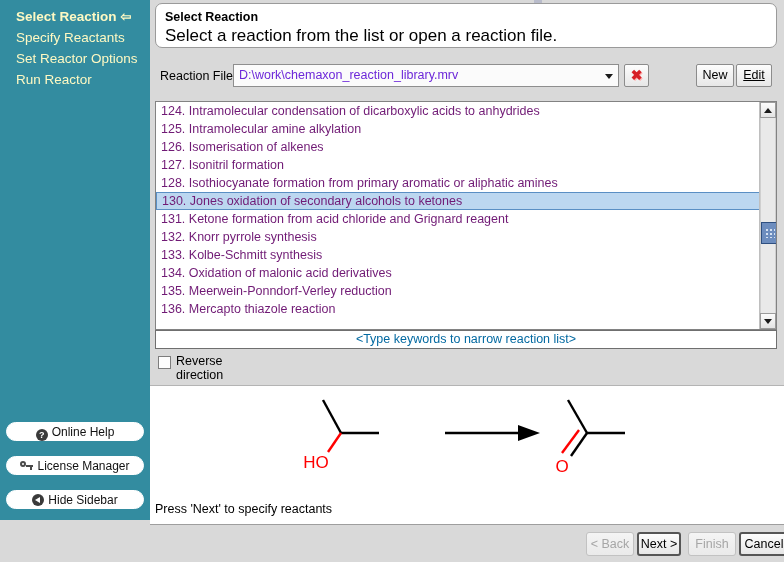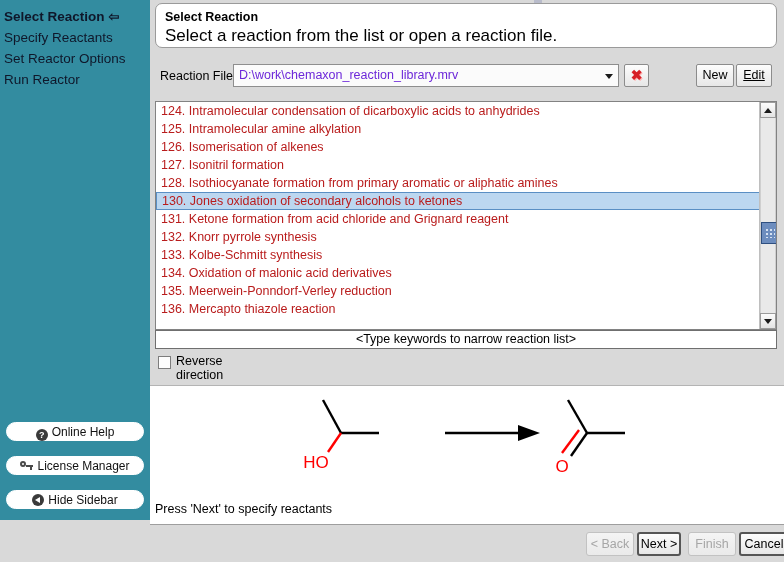--- a/index.html
+++ b/index.html
@@ -10,22 +10,22 @@
     -webkit-font-smoothing:antialiased;
   }
   #app{position:relative;width:784px;height:562px;}
 
   
   #sidebar{
     position:absolute;left:0;top:0;width:150px;height:520px;
     background:#338ca0;
   }
   .side-step{
-    color:#0f172a;font-size:13.5px;line-height:21px;
-    padding-left:4px;white-space:nowrap;
+    color:#fef9c3;font-size:13.5px;line-height:21px;
+    padding-left:16px;white-space:nowrap;
   }
   .side-step.active{font-weight:bold;}
   .side-step .back-arrow{font-size:13px;margin-left:4px;}
   #side-steps{padding-top:6px;}
 
   #side-buttons{
     position:absolute;left:0;bottom:6px;width:150px;
   }
   .side-btn{
     display:block;width:138px;margin:15px auto 5px auto;height:19px;
@@ -97,21 +97,21 @@
 
   
   #listbox{
     position:absolute;left:5px;top:101px;width:622px;height:229px;
     background:#ffffff;border:1px solid #828282;box-sizing:border-box;
     overflow:hidden;
   }
   #listinner{position:absolute;left:0;top:0;width:604px;height:227px;overflow:hidden;}
   .lrow{
     height:18px;line-height:18px;padding-left:5px;font-size:12.5px;
-    white-space:nowrap;color:#b91c1c;box-sizing:border-box;
+    white-space:nowrap;color:#701a75;box-sizing:border-box;
   }
   .lrow.sel{
     background:#bcd7f0;border:1px solid #5a8fc4;line-height:16px;
   }
   
   #vscroll{position:absolute;right:0;top:0;width:17px;height:227px;
     background:#efefef;border-left:1px solid #bfbfbf;box-sizing:border-box;}
   .sbtn{position:absolute;left:0;width:16px;height:16px;
     background:linear-gradient(#fcfcfc,#e4e4e4);border:1px solid #9b9b9b;box-sizing:border-box;}
   #sb-up{top:0;}
@@ -124,21 +124,21 @@
   #sb-thumb{position:absolute;left:0;top:104px;width:16px;height:22px;
     background:#6d8dbe;border:1px solid #2e4f80;box-sizing:border-box;}
   #sb-thumb .grip{position:absolute;left:3px;top:5px;width:10px;height:10px;
     background-image:radial-gradient(#dbe6f5 40%, transparent 41%);
     background-size:4px 4px;opacity:.95;}
 
   
   #searchbox{
     position:absolute;left:5px;top:330px;width:622px;height:19px;
     background:#ffffff;border:1px solid #6f6f6f;box-sizing:border-box;
-    text-align:center;color:#000000;font-size:12.5px;line-height:17px;
+    text-align:center;color:#0369a1;font-size:12.5px;line-height:17px;
   }
 
   
   #revrow{position:absolute;left:8px;top:354px;height:18px;}
   #revbox{position:absolute;left:0;top:2px;width:13px;height:13px;
     background:#fdfdfd;border:1px solid #7d7d7d;box-sizing:border-box;}
   #revlabel{position:absolute;left:18px;top:0px;font-size:12.5px;}
 
   
   #canvasarea{

